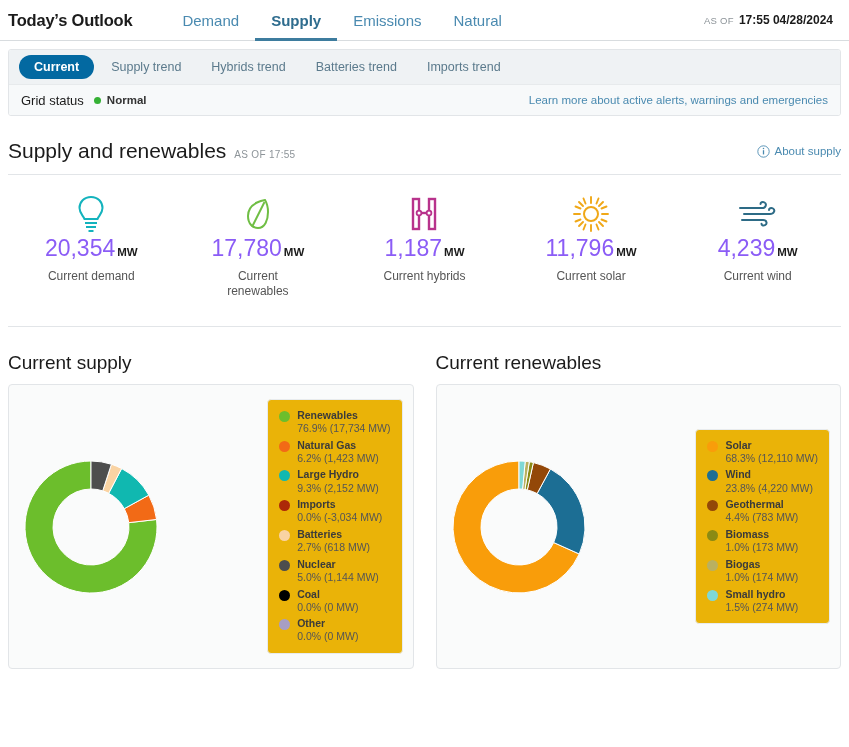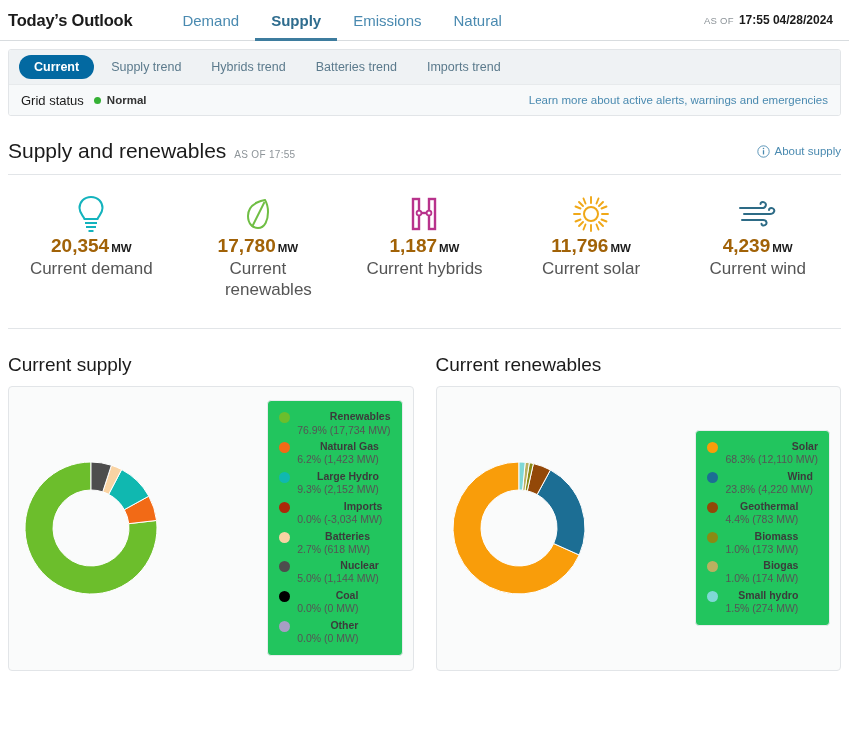--- a/index.html
+++ b/index.html
@@ -126,46 +126,45 @@
 
   
   .kpis {
     display: flex;
     margin: 18px 8px 0 8px;
     padding-bottom: 27px;
     border-bottom: 1px solid #e2e5e8;
   }
   .kpi { flex: 1; text-align: center; }
   .kpi-icon { height: 42px; display: flex; align-items: center; justify-content: center; }
-  .kpi-val { margin-top: 6px; font-size: 19px; font-weight: bold; color: #a16207; }
+  .kpi-val { margin-top: 6px; font-size: 23px; font-weight: normal; color: #8b5cf6; }
   .kpi-unit { font-size: 11.5px; font-weight: bold; color: #1b1b1b; margin-left: 2px; }
-  .kpi-lbl { margin-top: 1px; font-size: 17px; color: #555; line-height: 1.25; }
+  .kpi-lbl { margin-top: 7px; font-size: 12px; color: #555; line-height: 1.25; }
   .kpi-lbl.wrap { max-width: 66px; margin-left: auto; margin-right: auto; }
 
   
   .charts { display: flex; margin: 25px 8px 0 8px; gap: 22px; }
   .chart-col { flex: 1; min-width: 0; }
   .chart-h { font-size: 19px; color: #1b1b1b; margin-bottom: 10px; }
   .card {
     border: 1px solid #e2e5e8;
     border-radius: 4px;
     background: #fafbfb;
     height: 285px;
     display: flex;
     align-items: center;
     padding: 10px;
   }
   .donut-wrap { flex: 0 0 auto; display: flex; align-items: center; justify-content: center; }
   .legend {
-    background: #22c55e;
+    background: #eab308;
     border: 1px solid #e8ebed;
     border-radius: 4px;
     padding: 9px 11px;
     margin-left: auto;
-    text-align: right;
   }
   .leg-row { display: flex; align-items: flex-start; margin-bottom: 3px; }
   .leg-row:last-child { margin-bottom: 0; }
   .swatch {
     width: 11px; height: 11px; border-radius: 50%;
     flex: 0 0 11px; margin: 2px 7px 0 0;
   }
   .leg-name { font-size: 10.5px; font-weight: bold; color: #3b3b3b; line-height: 1.25; }
   .leg-val { font-size: 10.5px; color: #555; line-height: 1.3; }
 </style>

